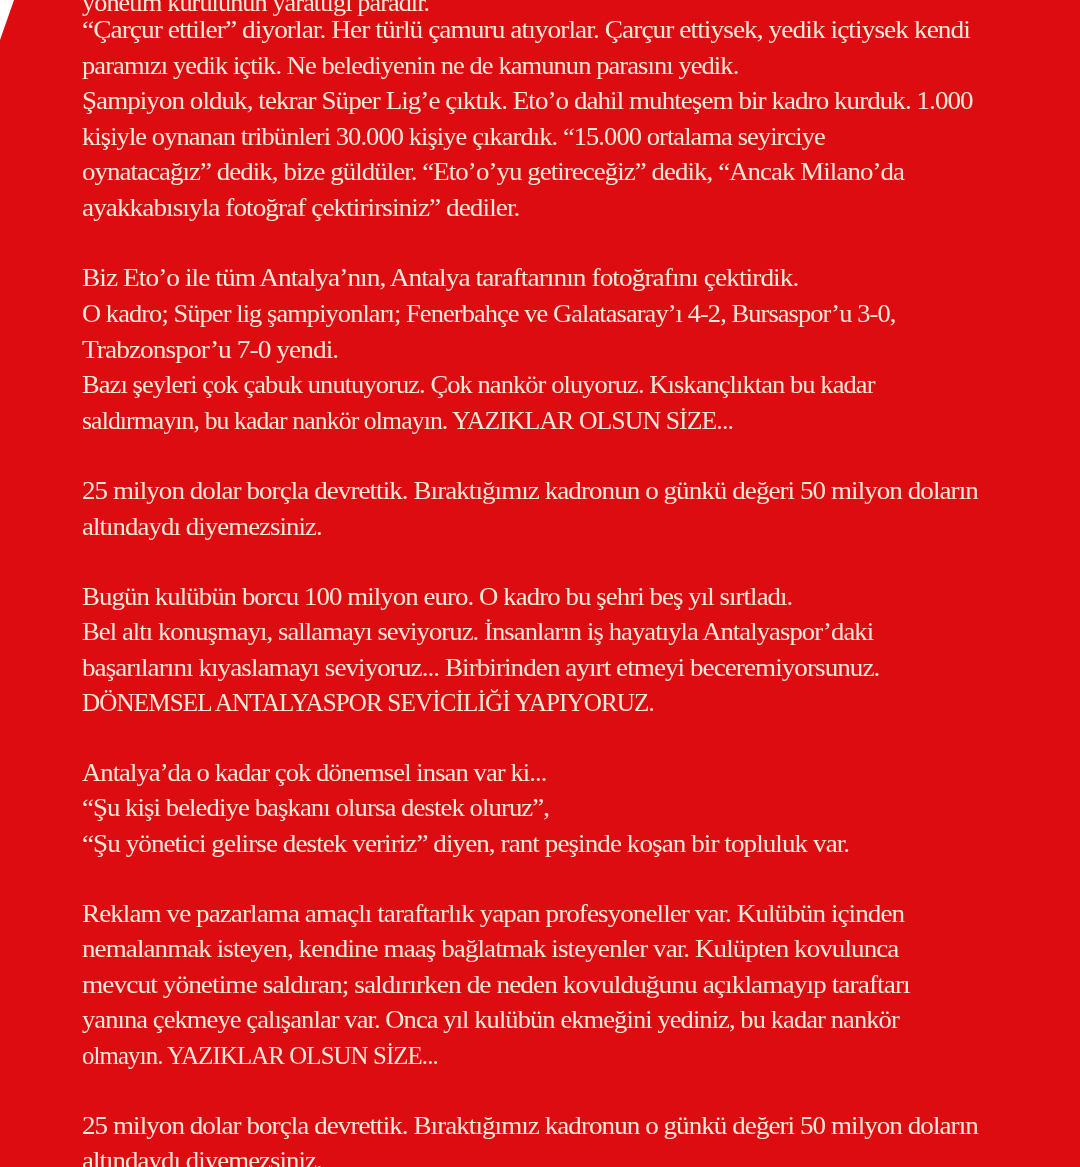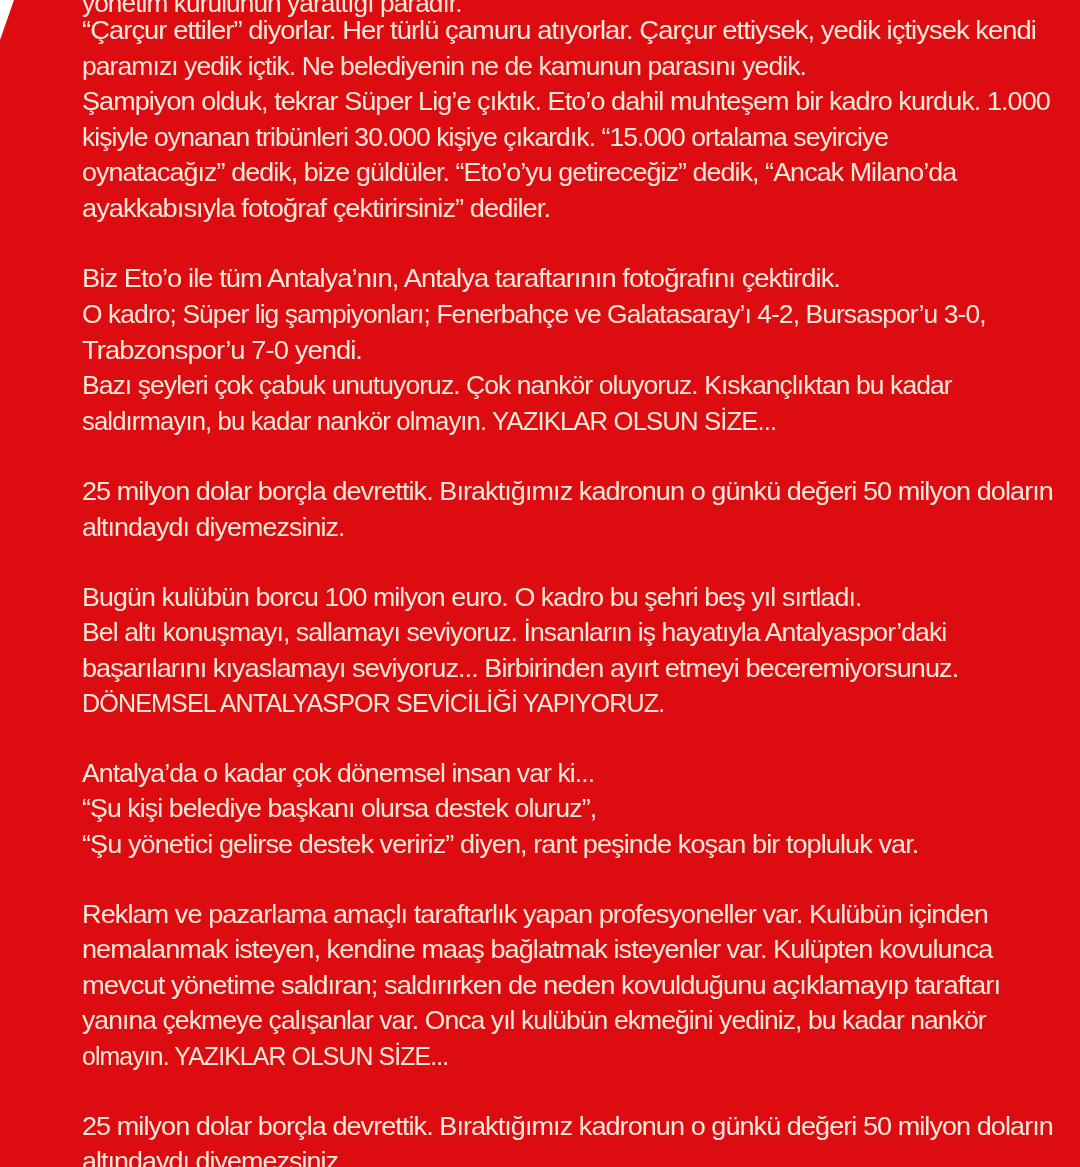--- a/index.html
+++ b/index.html
@@ -5,21 +5,21 @@
   html, body { margin:0; padding:0; }
   body {
     width:1080px; height:1167px; overflow:hidden; position:relative;
     background:#dc0c10;
     font-family:"Liberation Sans", sans-serif;
   }
   .corner {
     position:absolute; left:0; top:0; width:0; height:0;
     border-top:40px solid #ffffff; border-right:14px solid transparent;
   }
-  .doc { position:absolute; left:0; top:0; width:1080px; height:1163px; }
+  .doc { position:absolute; left:0; top:0; width:1080px; height:1163px;font-family:Liberation Serif, serif; }
   .line {
     position:absolute; left:82px;
     font-size:26px; line-height:30px; color:#f7e8da;
     white-space:nowrap; letter-spacing:-0.9px;
     transform-origin:left center;
   }
 </style>
 </head>
 <body>
 

